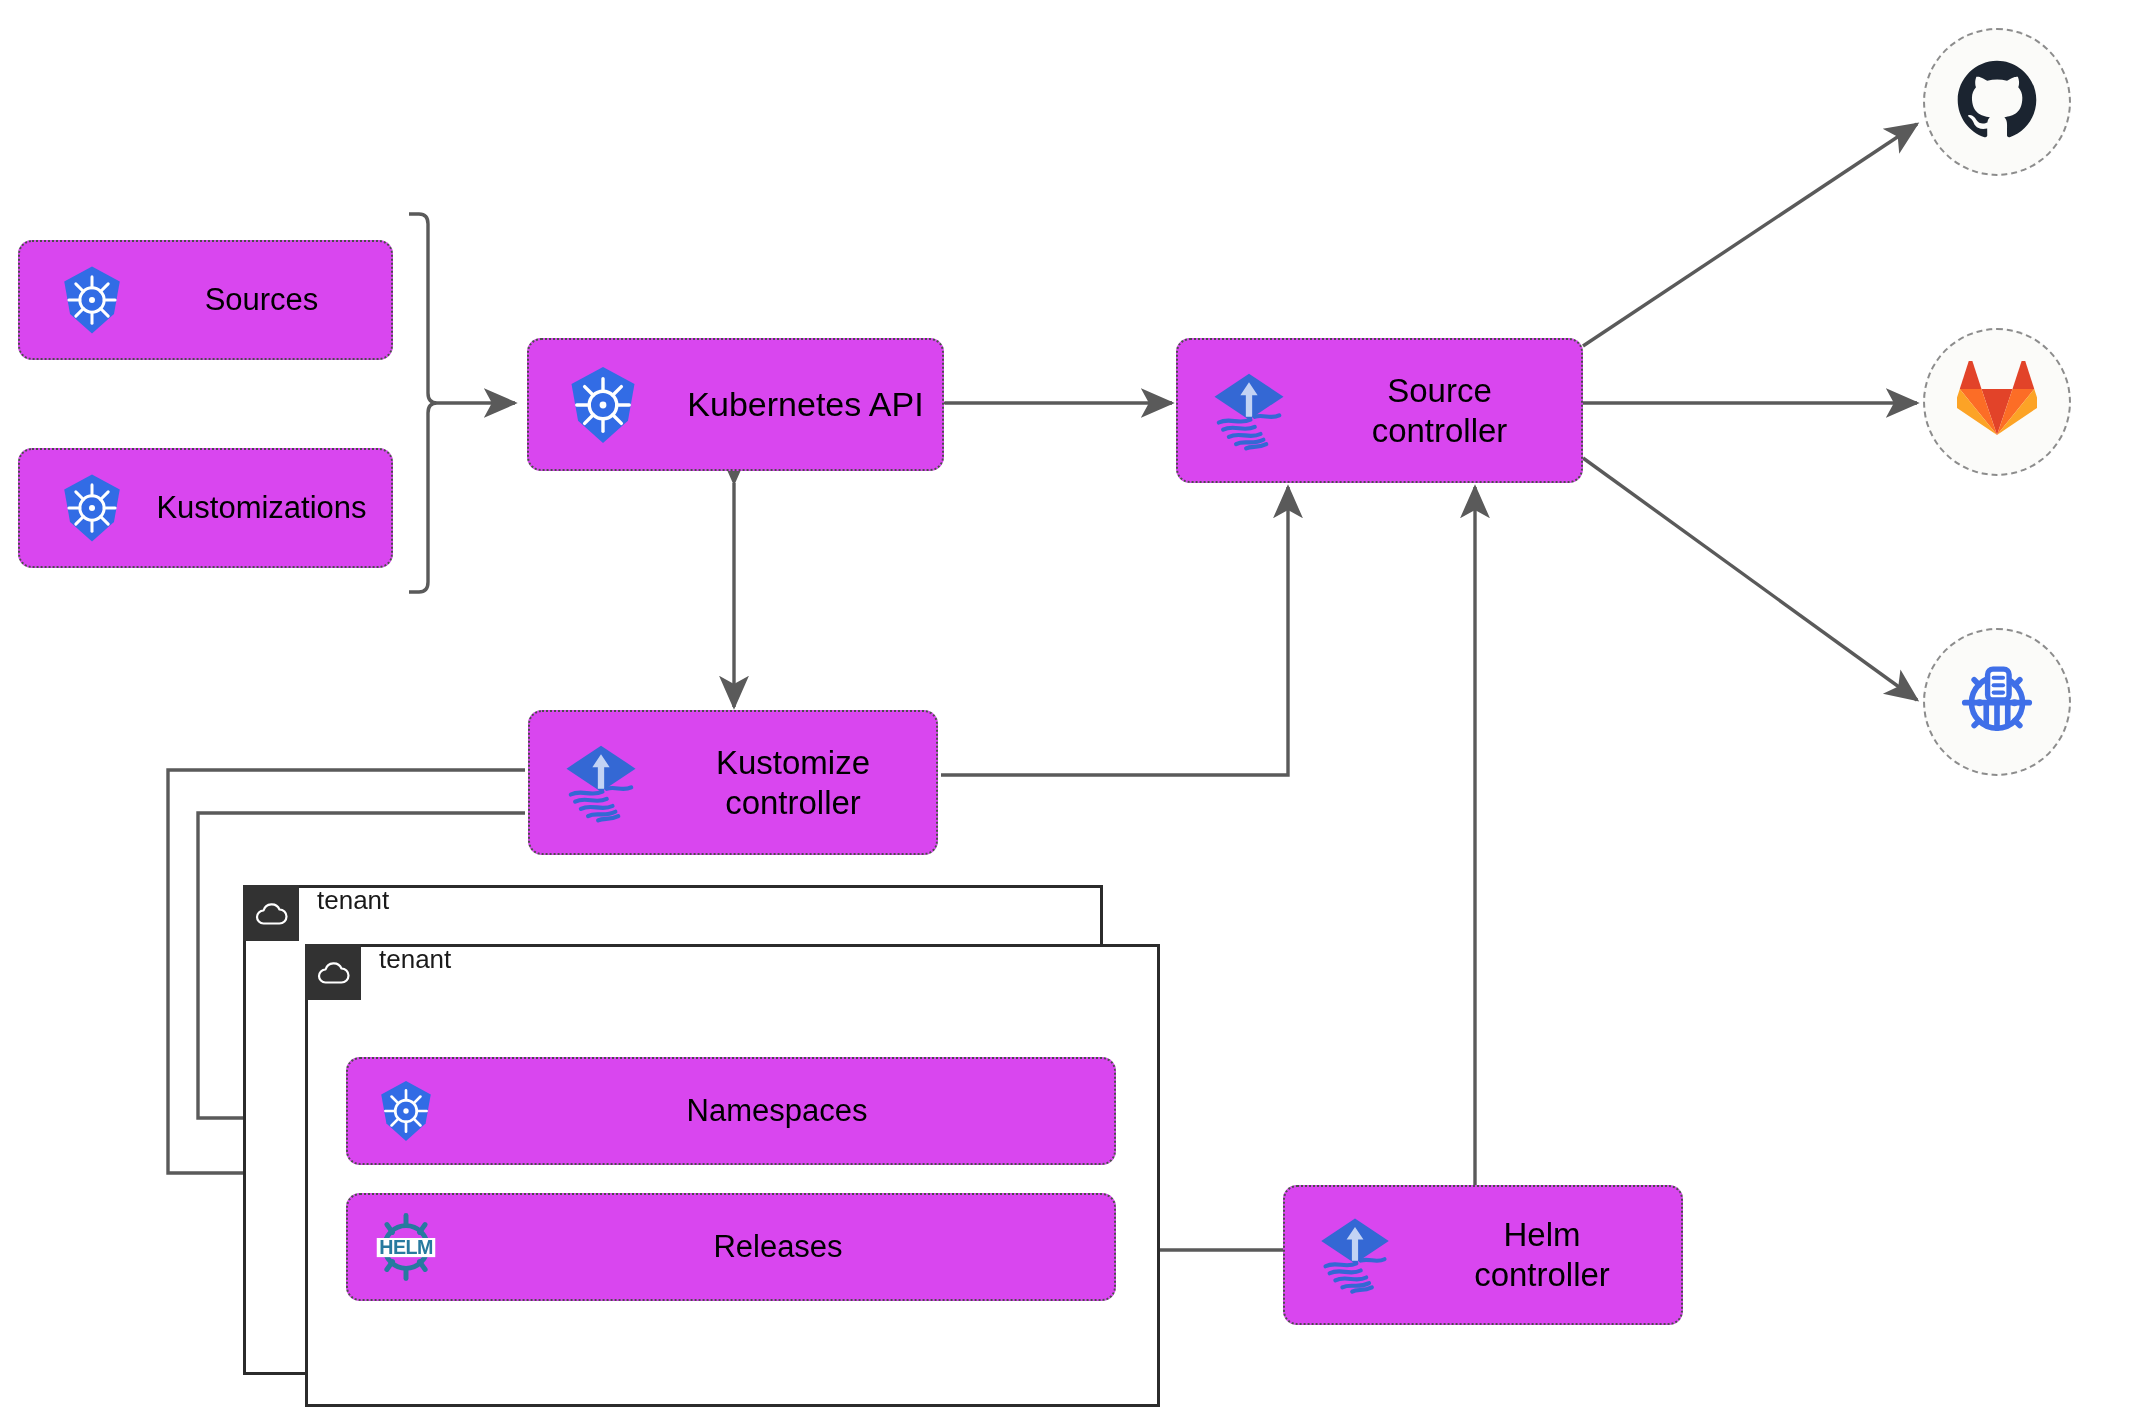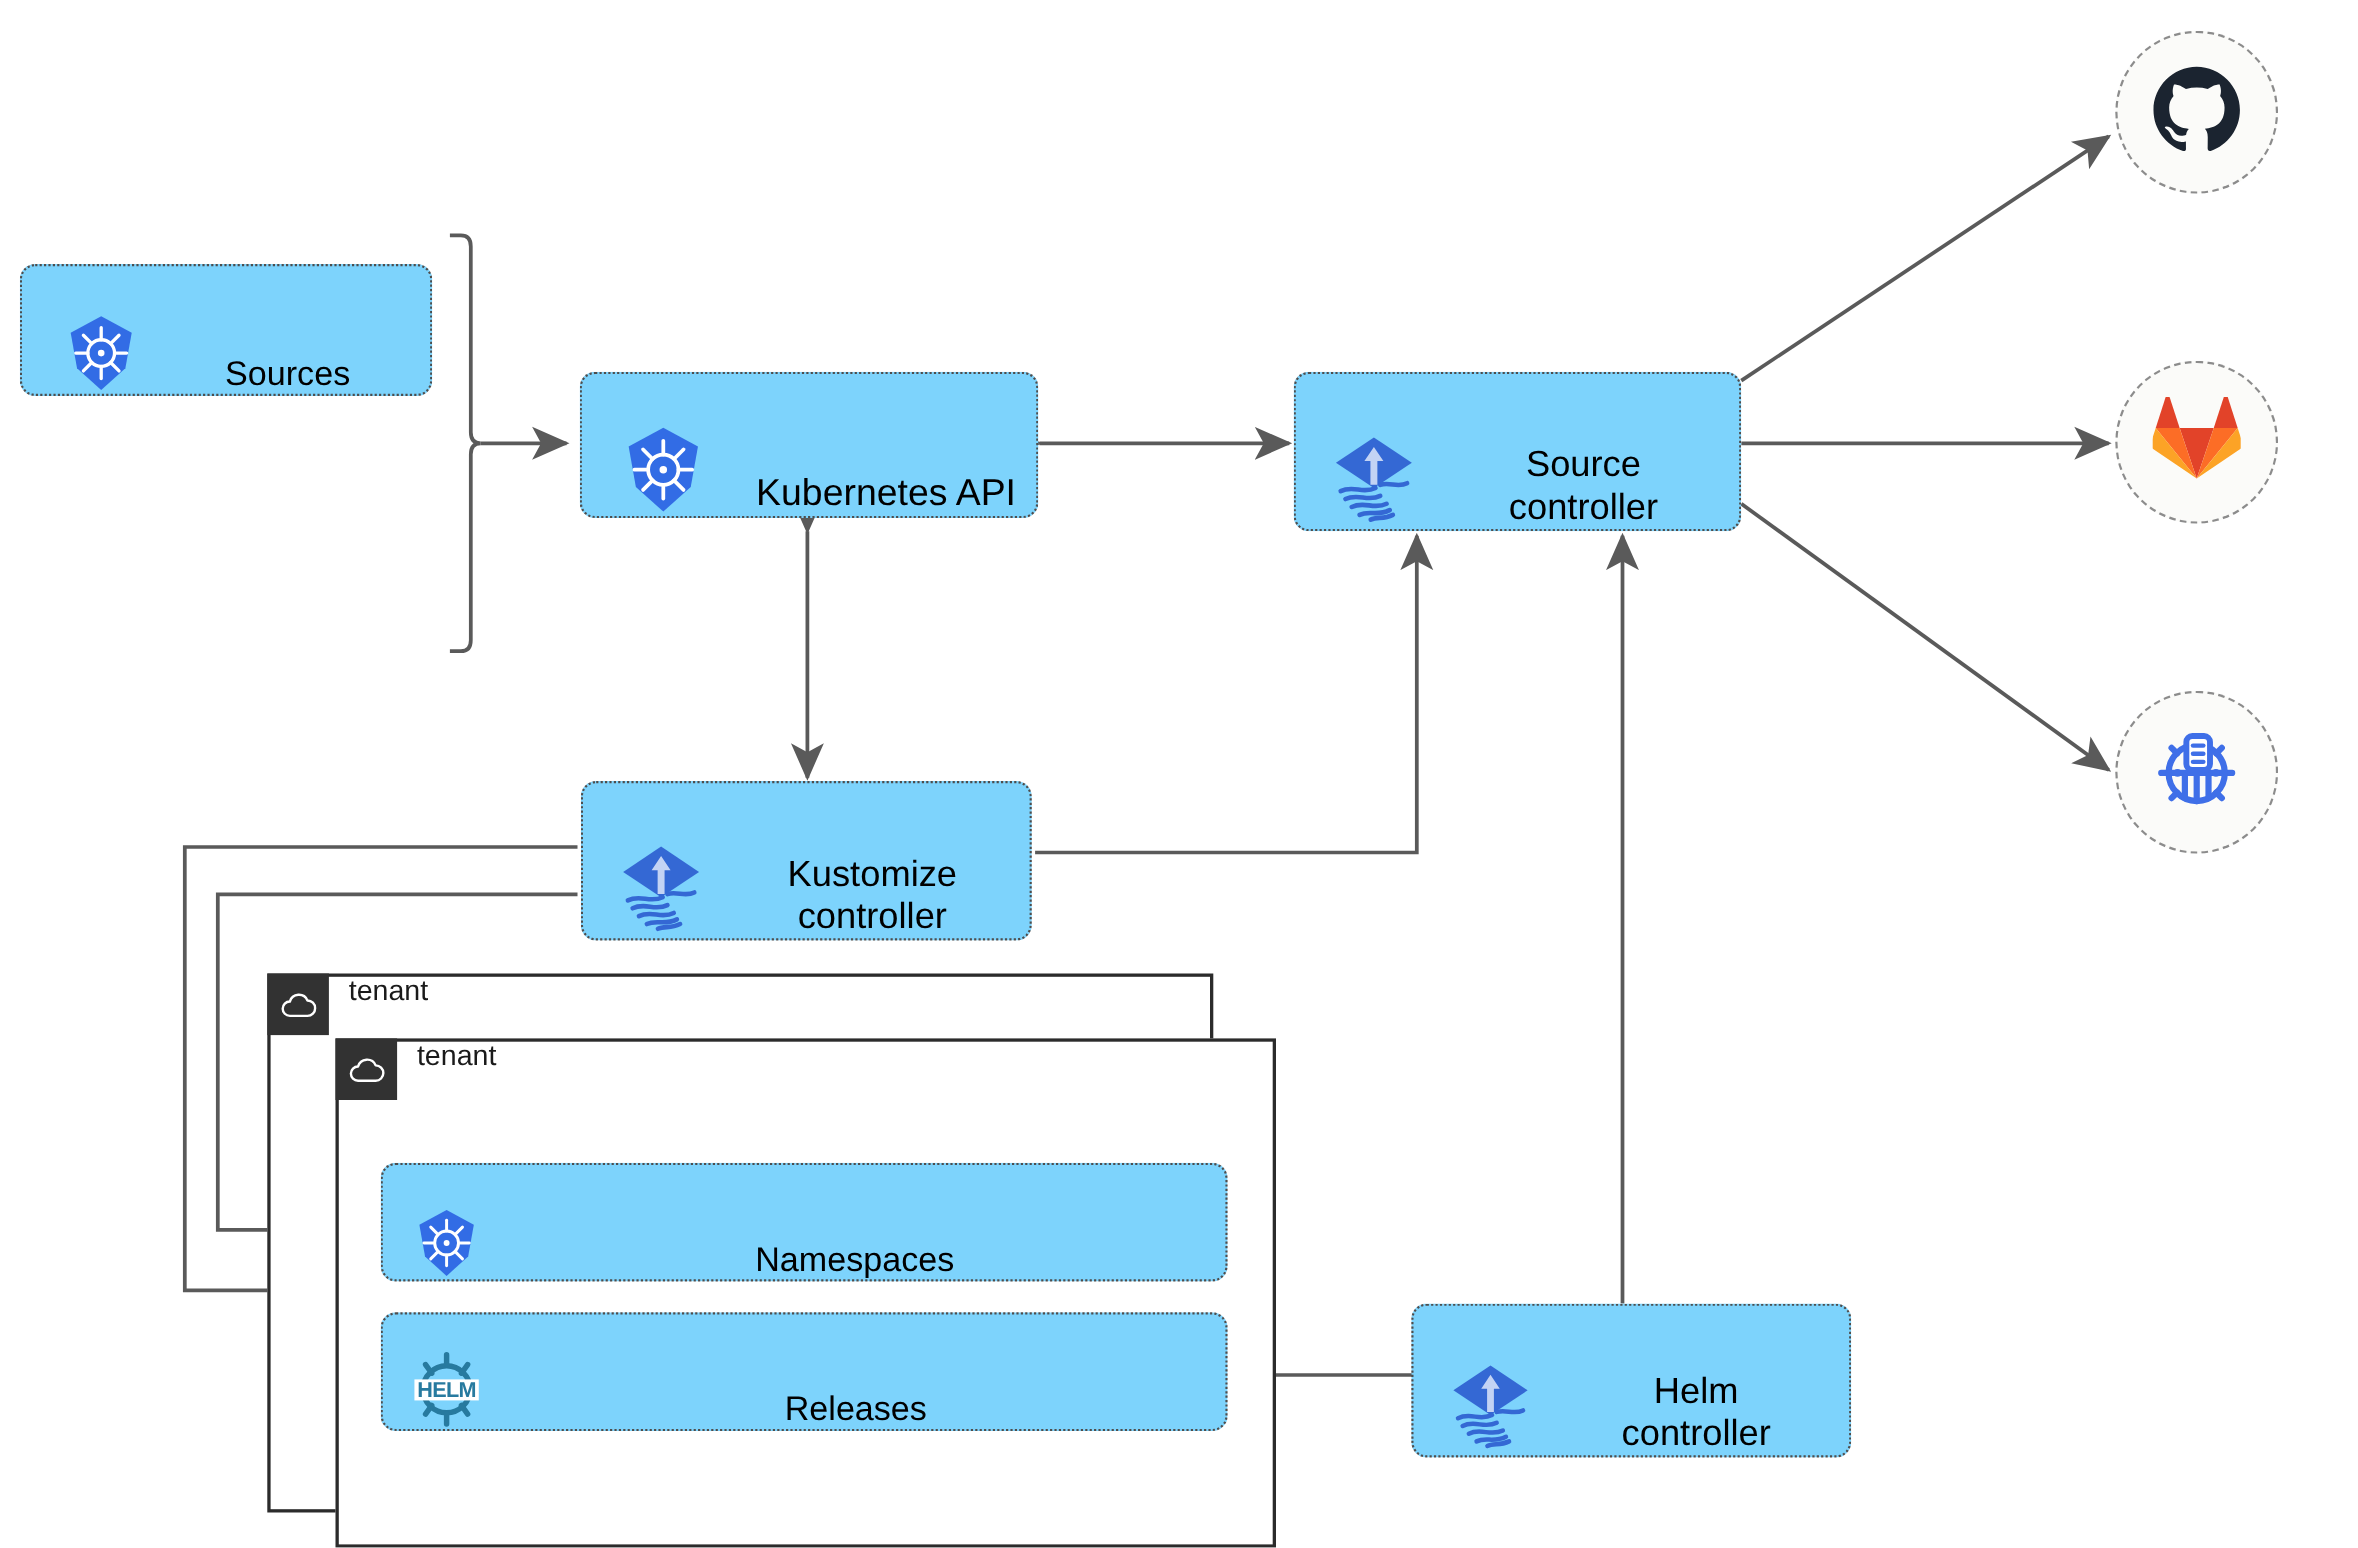--- a/index.html
+++ b/index.html
@@ -22,25 +22,25 @@
     left: 0; top: 0;
     width: 2144px;
     height: 1407px;
     pointer-events: none;
   }
 
   
   .node {
     position: absolute;
     box-sizing: border-box;
-    background: #7dd3fc;
+    background: #d946ef;
     border: 2px dotted #4d4d4d;
     border-radius: 14px;
     display: flex;
-    align-items: flex-end;
+    align-items: center;
     z-index: 5;
   }
   .node .label {
     color: #000000;
     font-size: 31px;
     line-height: 1.2;
     text-align: center;
     flex: 1;
     white-space: pre-line;
     padding-right: 6px;
@@ -168,20 +168,40 @@
           <line x1="18" y1="18" x2="24.6" y2="24.6"></line>
           <line x1="39.4" y1="39.4" x2="46" y2="46"></line>
           <line x1="46" y1="18" x2="39.4" y2="24.6"></line>
           <line x1="24.6" y1="39.4" x2="18" y2="46"></line>
         </g>
       </svg>
     </span>
     <span class="label">Sources</span>
   </div>
 
+  <div class="node" style="left:18px; top:448px; width:375px; height:120px;">
+    <span class="ico" style="width:92px;margin-left:26px;">
+      <svg width="74" height="74" viewBox="0 0 64 64" aria-hidden="true">
+        <polygon points="32,3 56,16 51,44 32,61 13,44 8,16" fill="#326ce5"></polygon>
+        <g fill="none" stroke="#ffffff" stroke-width="2.6" stroke-linecap="round">
+          <circle cx="32" cy="32" r="10.5"></circle>
+          <circle cx="32" cy="32" r="2.6" fill="#ffffff" stroke="none"></circle>
+          <line x1="32" y1="12" x2="32" y2="21.5"></line>
+            <line x1="32" y1="42.5" x2="32" y2="52"></line>
+          <line x1="12" y1="32" x2="21.5" y2="32"></line>
+            <line x1="42.5" y1="32" x2="52" y2="32"></line>
+          <line x1="18" y1="18" x2="24.6" y2="24.6"></line>
+            <line x1="39.4" y1="39.4" x2="46" y2="46"></line>
+          <line x1="46" y1="18" x2="39.4" y2="24.6"></line>
+            <line x1="24.6" y1="39.4" x2="18" y2="46"></line>
+        </g>
+      </svg>
+    </span>
+    <span class="label">Kustomizations</span>
+  </div>
 
   <div class="node" style="left:527px; top:338px; width:417px; height:133px;gap:20px;">
     <span class="ico" style="width:104px;margin-left:22px;">
       <svg width="84" height="84" viewBox="0 0 64 64" aria-hidden="true">
         <polygon points="32,3 56,16 51,44 32,61 13,44 8,16" fill="#326ce5"></polygon>
         <g fill="none" stroke="#ffffff" stroke-width="2.6" stroke-linecap="round">
           <circle cx="32" cy="32" r="10.5"></circle>
           <circle cx="32" cy="32" r="2.6" fill="#ffffff" stroke="none"></circle>
           <line x1="32" y1="12" x2="32" y2="21.5"></line>
             <line x1="32" y1="42.5" x2="32" y2="52"></line>

